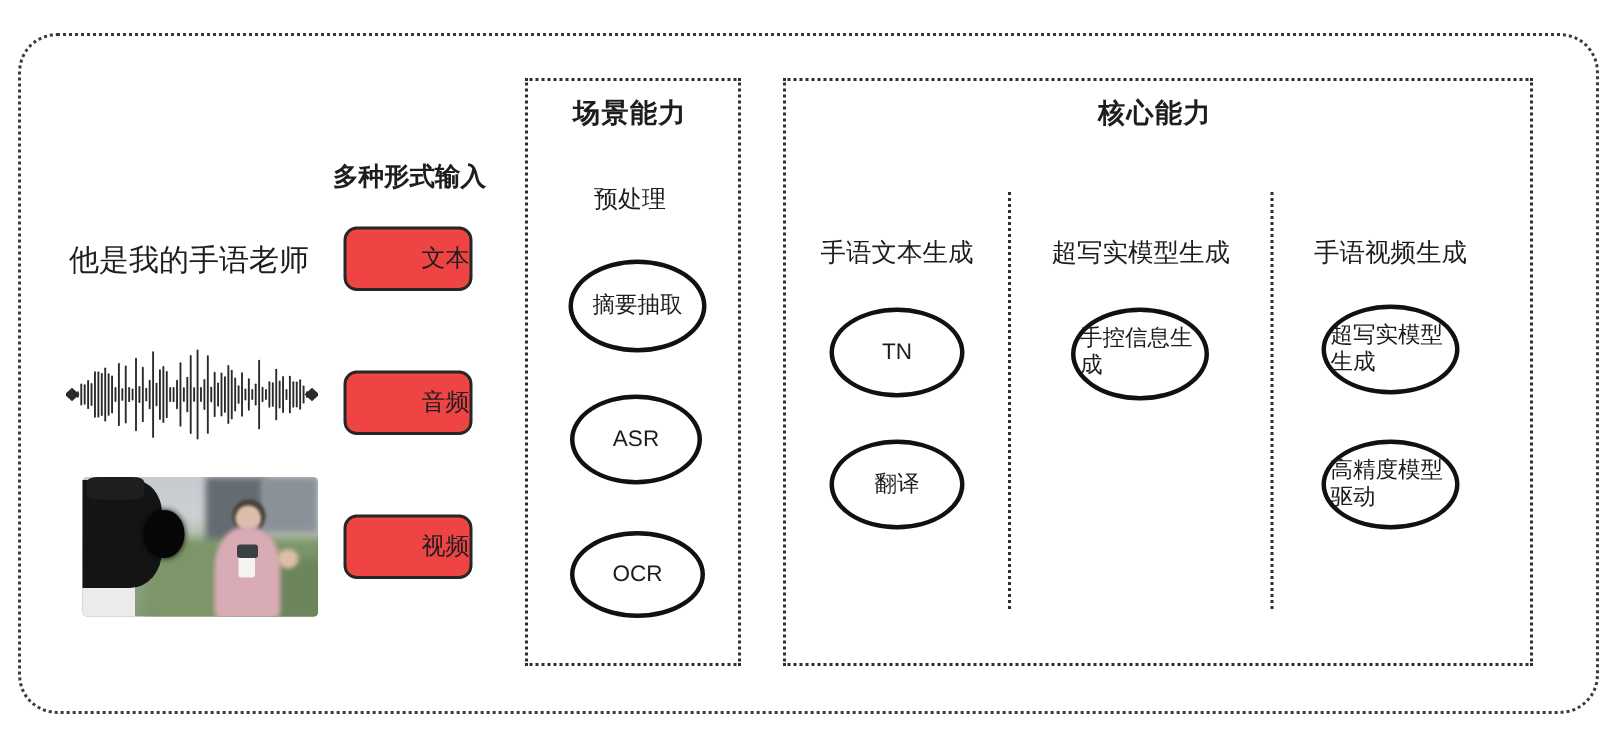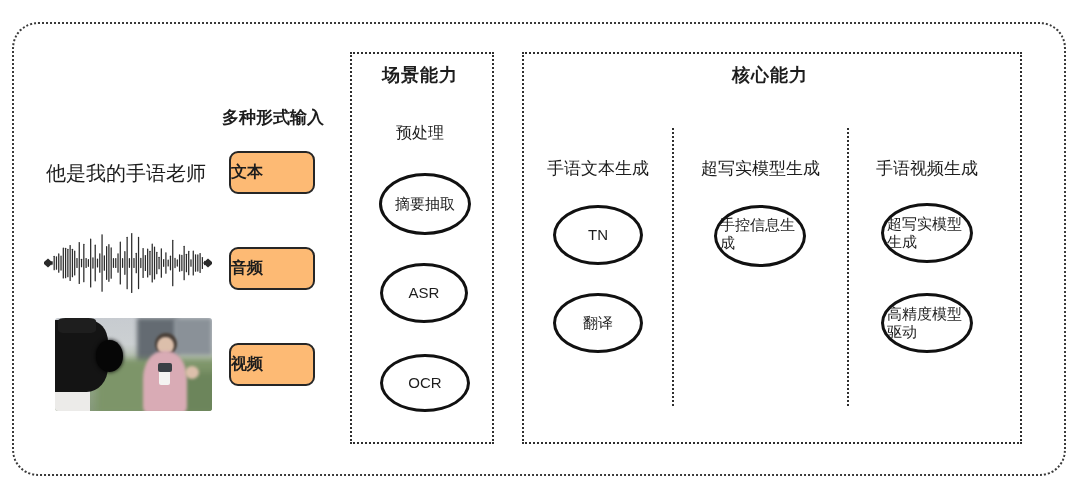--- a/index.html
+++ b/index.html
@@ -21,21 +21,21 @@
   .pre-label{left:350px;top:123px;width:140px;}
 
   .col-header{position:absolute;font-size:17px;text-align:center;white-space:nowrap;}
   .divider{position:absolute;top:128px;height:278px;width:0;border-left:2px dotted #2f2f2f;}
 
   .input-label{position:absolute;left:213px;top:106px;width:120px;text-align:center;
     font-size:17px;font-weight:700;}
   .sentence{position:absolute;left:46px;top:160px;width:170px;font-size:20px;white-space:nowrap;}
 
   .io-box{position:absolute;width:82px;height:39px;border:2px solid #262626;border-radius:9px;
-    display:flex;align-items:center;justify-content:flex-start;font-size:16px;background:#fdba74;font-weight:bold;}
+    display:flex;align-items:center;justify-content:flex-end;font-size:16px;background:#ef4444;}
 
   .oval{position:absolute;border:3px solid #111;border-radius:50%;background:#fff;
     display:flex;align-items:center;justify-content:center;text-align:left;}
   .oval .txt{font-size:15px;line-height:1.2;display:block;}
   .oval .wrap{width:80px;}
 
   .waveform{position:absolute;left:44px;top:230px;}
 
   
   .photo{position:absolute;left:55px;top:318px;width:157px;height:93px;border-radius:3px;

